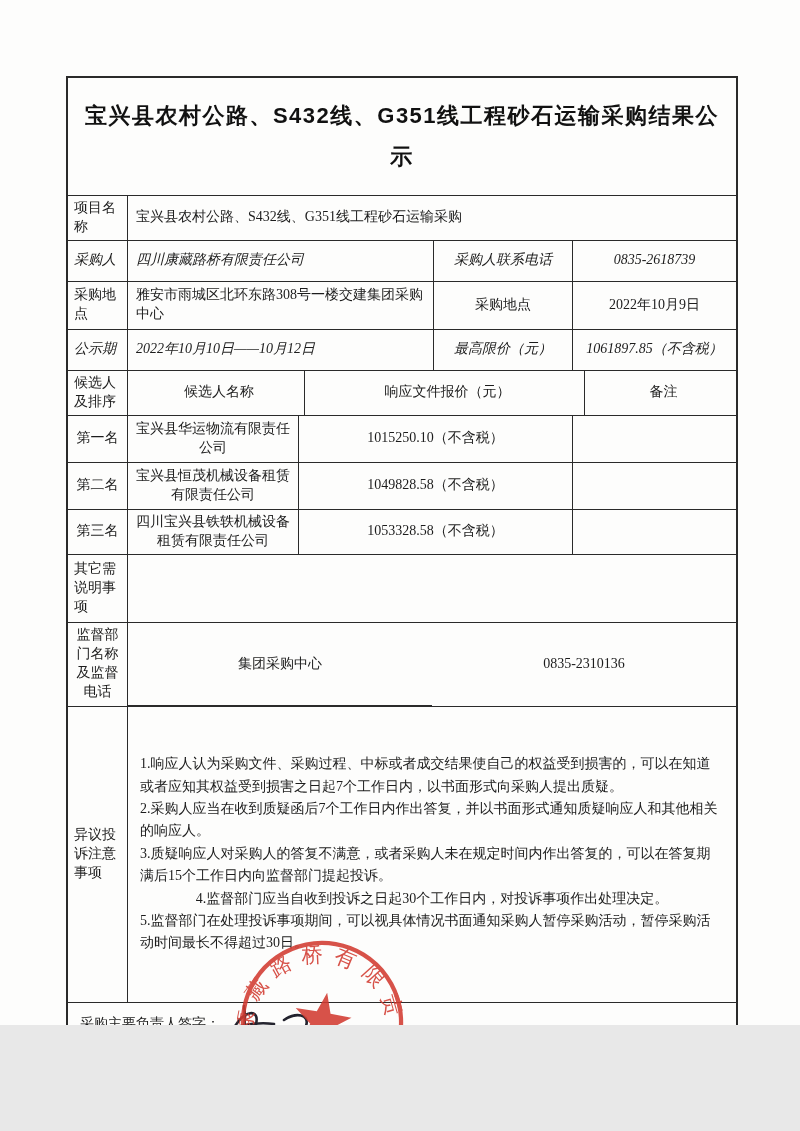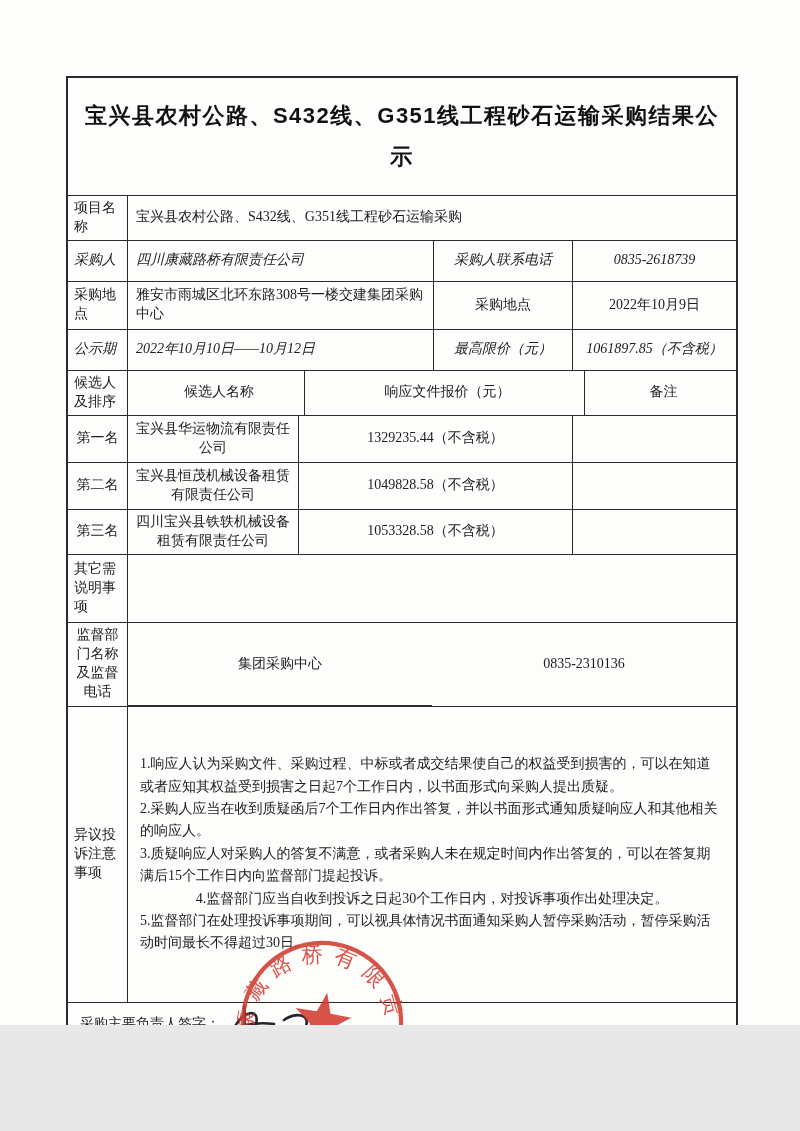--- a/index.html
+++ b/index.html
@@ -104,21 +104,21 @@
     <div class="r h42">
       <div class="c lab">候选人及排序</div>
       <div class="c cname">候选人名称</div>
       <div class="c cprice">响应文件报价（元）</div>
       <div class="c v2">备注</div>
     </div>
 
     <div class="r h47">
       <div class="c lab lab-center">第一名</div>
       <div class="c cname">宝兴县华运物流有限责任公司</div>
-      <div class="c cprice">1329235.44（不含税）</div>
+      <div class="c cprice">1015250.10（不含税）</div>
       <div class="c v2"></div>
     </div>
 
     <div class="r h47">
       <div class="c lab lab-center">第二名</div>
       <div class="c cname">宝兴县恒茂机械设备租赁有限责任公司</div>
       <div class="c cprice">1049828.58（不含税）</div>
       <div class="c v2"></div>
     </div>
 

